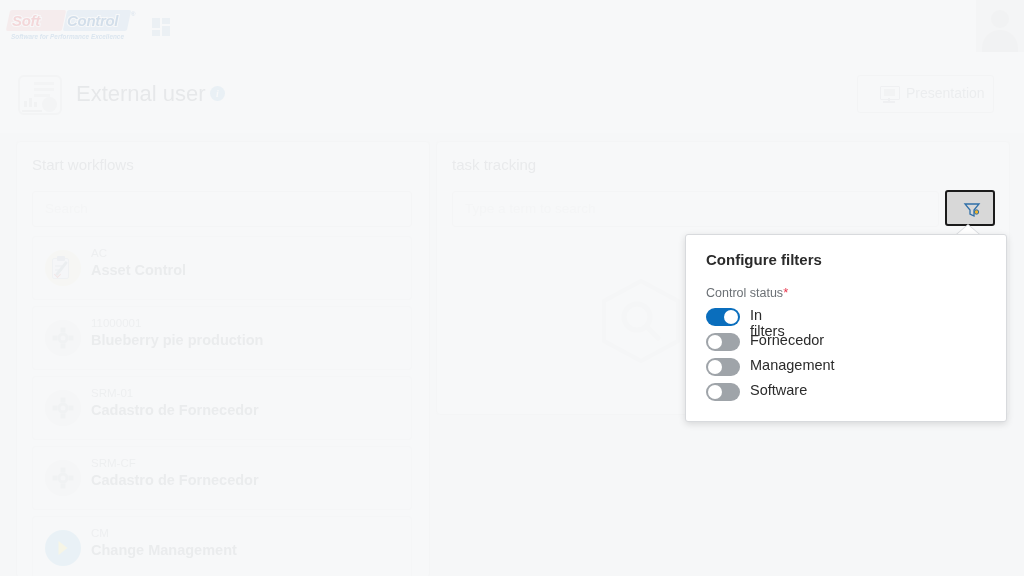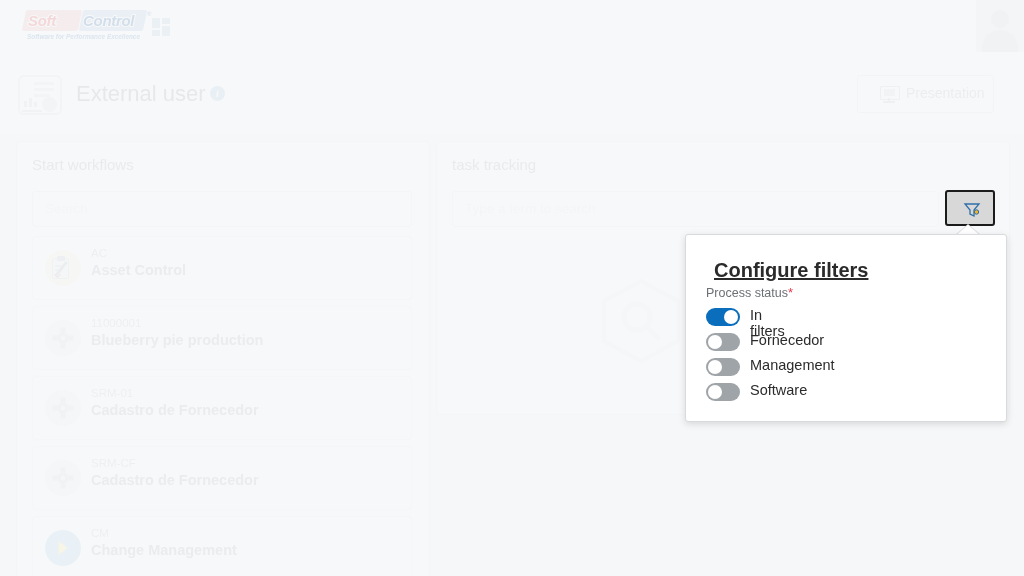--- a/index.html
+++ b/index.html
@@ -8,21 +8,21 @@
     background:#f6f7f8;
     font-family:"Liberation Sans",sans-serif;
     position:relative;
   }
   
   .app-layer{position:absolute;inset:0;opacity:.16;}
 
   
   .topbar{position:absolute;left:0;top:0;width:1024px;height:53px;background:#fff;
           border-bottom:1px solid #e9ecef;}
-  .logo{position:absolute;left:24px;top:10px;width:120px;height:32px;}
+  .logo{position:absolute;left:8px;top:10px;width:120px;height:32px;}
   .logo-soft{position:absolute;left:0;top:0;width:56px;height:21px;background:#f4b6bb;
              transform:skewX(-12deg);border-radius:2px;}
   .logo-exp{position:absolute;left:57px;top:0;width:64px;height:21px;background:#a8cbe8;
             transform:skewX(-12deg);border-radius:2px;}
   .logo-soft-t{position:absolute;left:4px;top:2px;font-size:15px;font-weight:bold;
                font-style:italic;color:#e8343c;letter-spacing:-.3px;z-index:3;
                -webkit-text-stroke:2px #fff;paint-order:stroke fill;}
   .logo-exp-t{position:absolute;left:59px;top:2px;font-size:15px;font-weight:bold;
               font-style:italic;color:#1e64a8;letter-spacing:-.3px;z-index:3;
               -webkit-text-stroke:2px #fff;paint-order:stroke fill;}
@@ -114,21 +114,21 @@
   .filterbtn{position:absolute;left:945px;top:190px;width:50px;height:36px;
              background:#d8d8d8;border:2px solid #1b1b1b;border-radius:3px;box-sizing:border-box;}
   .funnel{position:absolute;left:16px;top:9px;width:18px;height:18px;}
   .popup{position:absolute;left:685px;top:234px;width:320px;height:186px;background:#fff;
          border:1px solid #d8dadd;border-radius:3px;
          box-shadow:0 2px 7px rgba(0,0,0,.13);}
   .popup-arrow{position:absolute;left:955px;top:225px;width:0;height:0;
                border-left:13px solid transparent;border-right:13px solid transparent;
                border-bottom:11px solid #fff;
                filter:drop-shadow(0 -1px 0 #d8dadd);}
-  .popup h3{position:absolute;left:20px;top:16px;margin:8px;font-size:20px;color:#2b2b2b;font-weight:bold;text-decoration:underline;}
+  .popup h3{position:absolute;left:20px;top:16px;margin:0;font-size:15px;color:#2b2b2b;font-weight:bold;}
   .popup .fieldlbl{position:absolute;left:20px;top:50px;font-size:12.5px;color:#6b7075;}
   .popup .req{color:#e8384f;font-size:13px;}
   .toggrow{position:absolute;left:20px;height:25px;}
   .tog{position:absolute;left:0;top:3px;width:34px;height:18px;border-radius:9px;background:#9fa4a9;}
   .tog.on{background:#0a6ebd;}
   .tog .knob{position:absolute;top:2px;left:2px;width:14px;height:14px;border-radius:50%;background:#fff;}
   .tog.on .knob{left:18px;}
   .toglbl{position:absolute;left:44px;top:2px;font-size:14.5px;color:#2b2b2b;}
 </style>
 </head>
@@ -276,21 +276,21 @@
         <circle cx="13.5" cy="11" r="2.2" fill="#f0b429" stroke="#2f6fa8" stroke-width="1"></circle>
       </svg>
     </div>
   </div>
 
   <div class="popup-arrow"></div>
 
   <div class="popup">
     <h3>Configure filters</h3>
     <div class="fieldlbl">
-      <span>Process status</span><span class="req">*</span>
+      <span>Control status</span><span class="req">*</span>
     </div>
 
     <div class="toggrow" style="top:70px">
       <div class="tog on">
           <div class="knob"></div>
         </div>
       <div class="toglbl">In filters</div>
     </div>
     <div class="toggrow" style="top:95px">
       <div class="tog">

